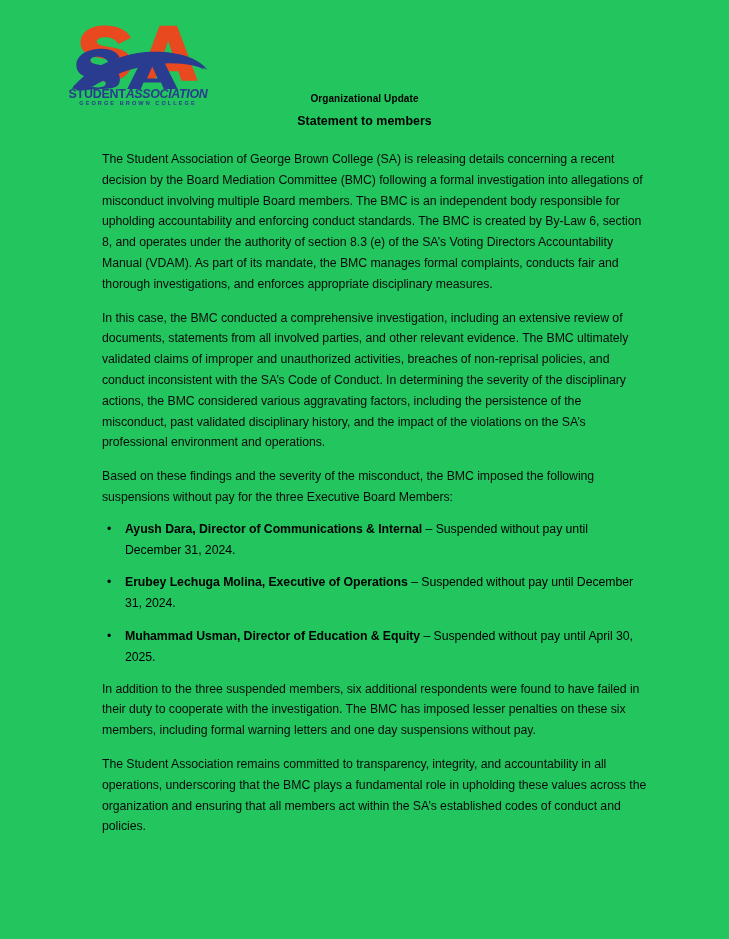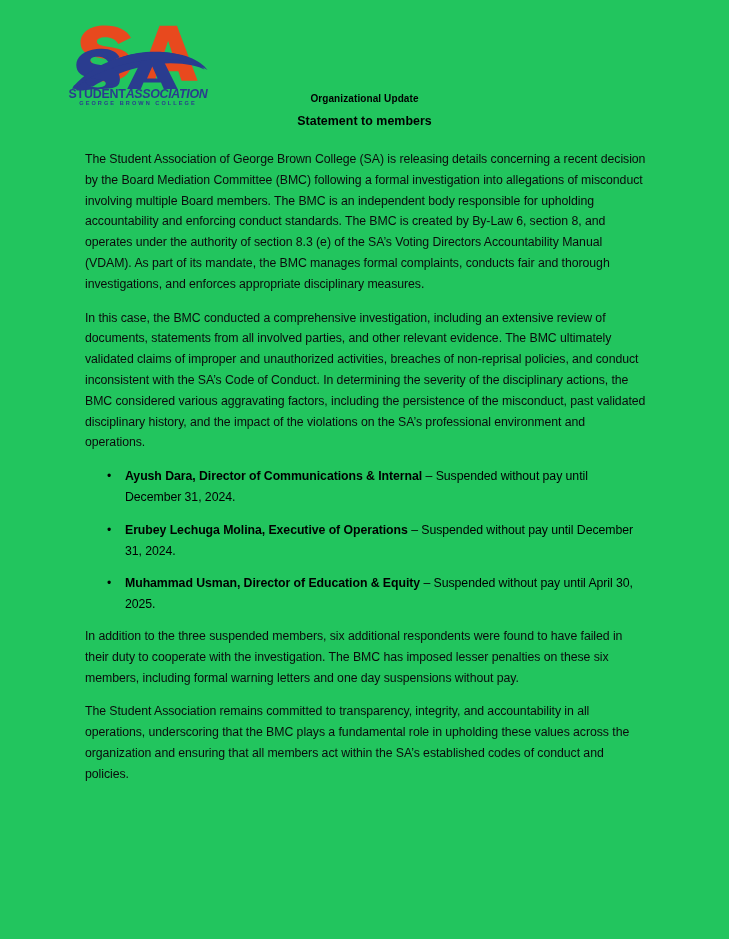--- a/index.html
+++ b/index.html
@@ -93,21 +93,21 @@
   }
 
   
   .body-area {
     position: absolute;
     left: 85px;
     top: 149px;
     width: 562px;
   }
   p.para {
-    margin: 0 0 13px 0;
+    margin: 0 0 13px 17px;
     font-size: 12.3px;
     line-height: 20.8px;
     text-align: left;
     color: #0b0b0b;
     letter-spacing: -0.005em;
   }
   p.para.tight-after { margin-bottom: 11px; }
 
   ul.member-list {
     list-style: none;
@@ -176,20 +176,21 @@
 
   <h1 class="doc-title">Organizational Update</h1>
   <h2 class="doc-subtitle">Statement to members</h2>
 
   <div class="body-area">
 
     <p class="para">The Student Association of George Brown College (SA) is releasing details concerning a recent decision by the Board Mediation Committee (BMC) following a formal investigation into allegations of misconduct involving multiple Board members. The BMC is an independent body responsible for upholding accountability and enforcing conduct standards.  The BMC is created by By-Law 6, section 8, and operates under the authority of section 8.3 (e) of the SA’s Voting Directors Accountability Manual (VDAM). As part of its mandate, the BMC manages formal complaints, conducts fair and thorough investigations, and enforces appropriate disciplinary measures.</p>
 
     <p class="para">In this case, the BMC conducted a comprehensive investigation, including an extensive review of documents, statements from all involved parties, and other relevant evidence. The BMC ultimately validated claims of improper and unauthorized activities, breaches of non-reprisal policies, and conduct inconsistent with the SA’s Code of Conduct.  In determining the severity of the disciplinary actions, the BMC considered various aggravating factors, including the persistence of the misconduct, past validated disciplinary history, and the impact of the violations on the SA’s professional environment and operations.</p>
 
+    <p class="para tight-after">Based on these findings and the severity of the misconduct, the BMC imposed the following suspensions without pay for the three Executive Board Members:</p>
 
     <ul class="member-list">
       <li>
         <span class="bullet-dot">•</span><span class="member-name">Ayush Dara, Director of Communications &amp; Internal</span><span class="member-detail"> – Suspended without pay until December 31, 2024.</span>
       </li>
       <li>
         <span class="bullet-dot">•</span><span class="member-name">Erubey Lechuga Molina, Executive of Operations</span><span class="member-detail"> – Suspended without pay until December 31, 2024.</span>
       </li>
       <li>
         <span class="bullet-dot">•</span><span class="member-name">Muhammad Usman, Director of Education &amp; Equity</span><span class="member-detail"> – Suspended without pay until April 30, 2025.</span>

